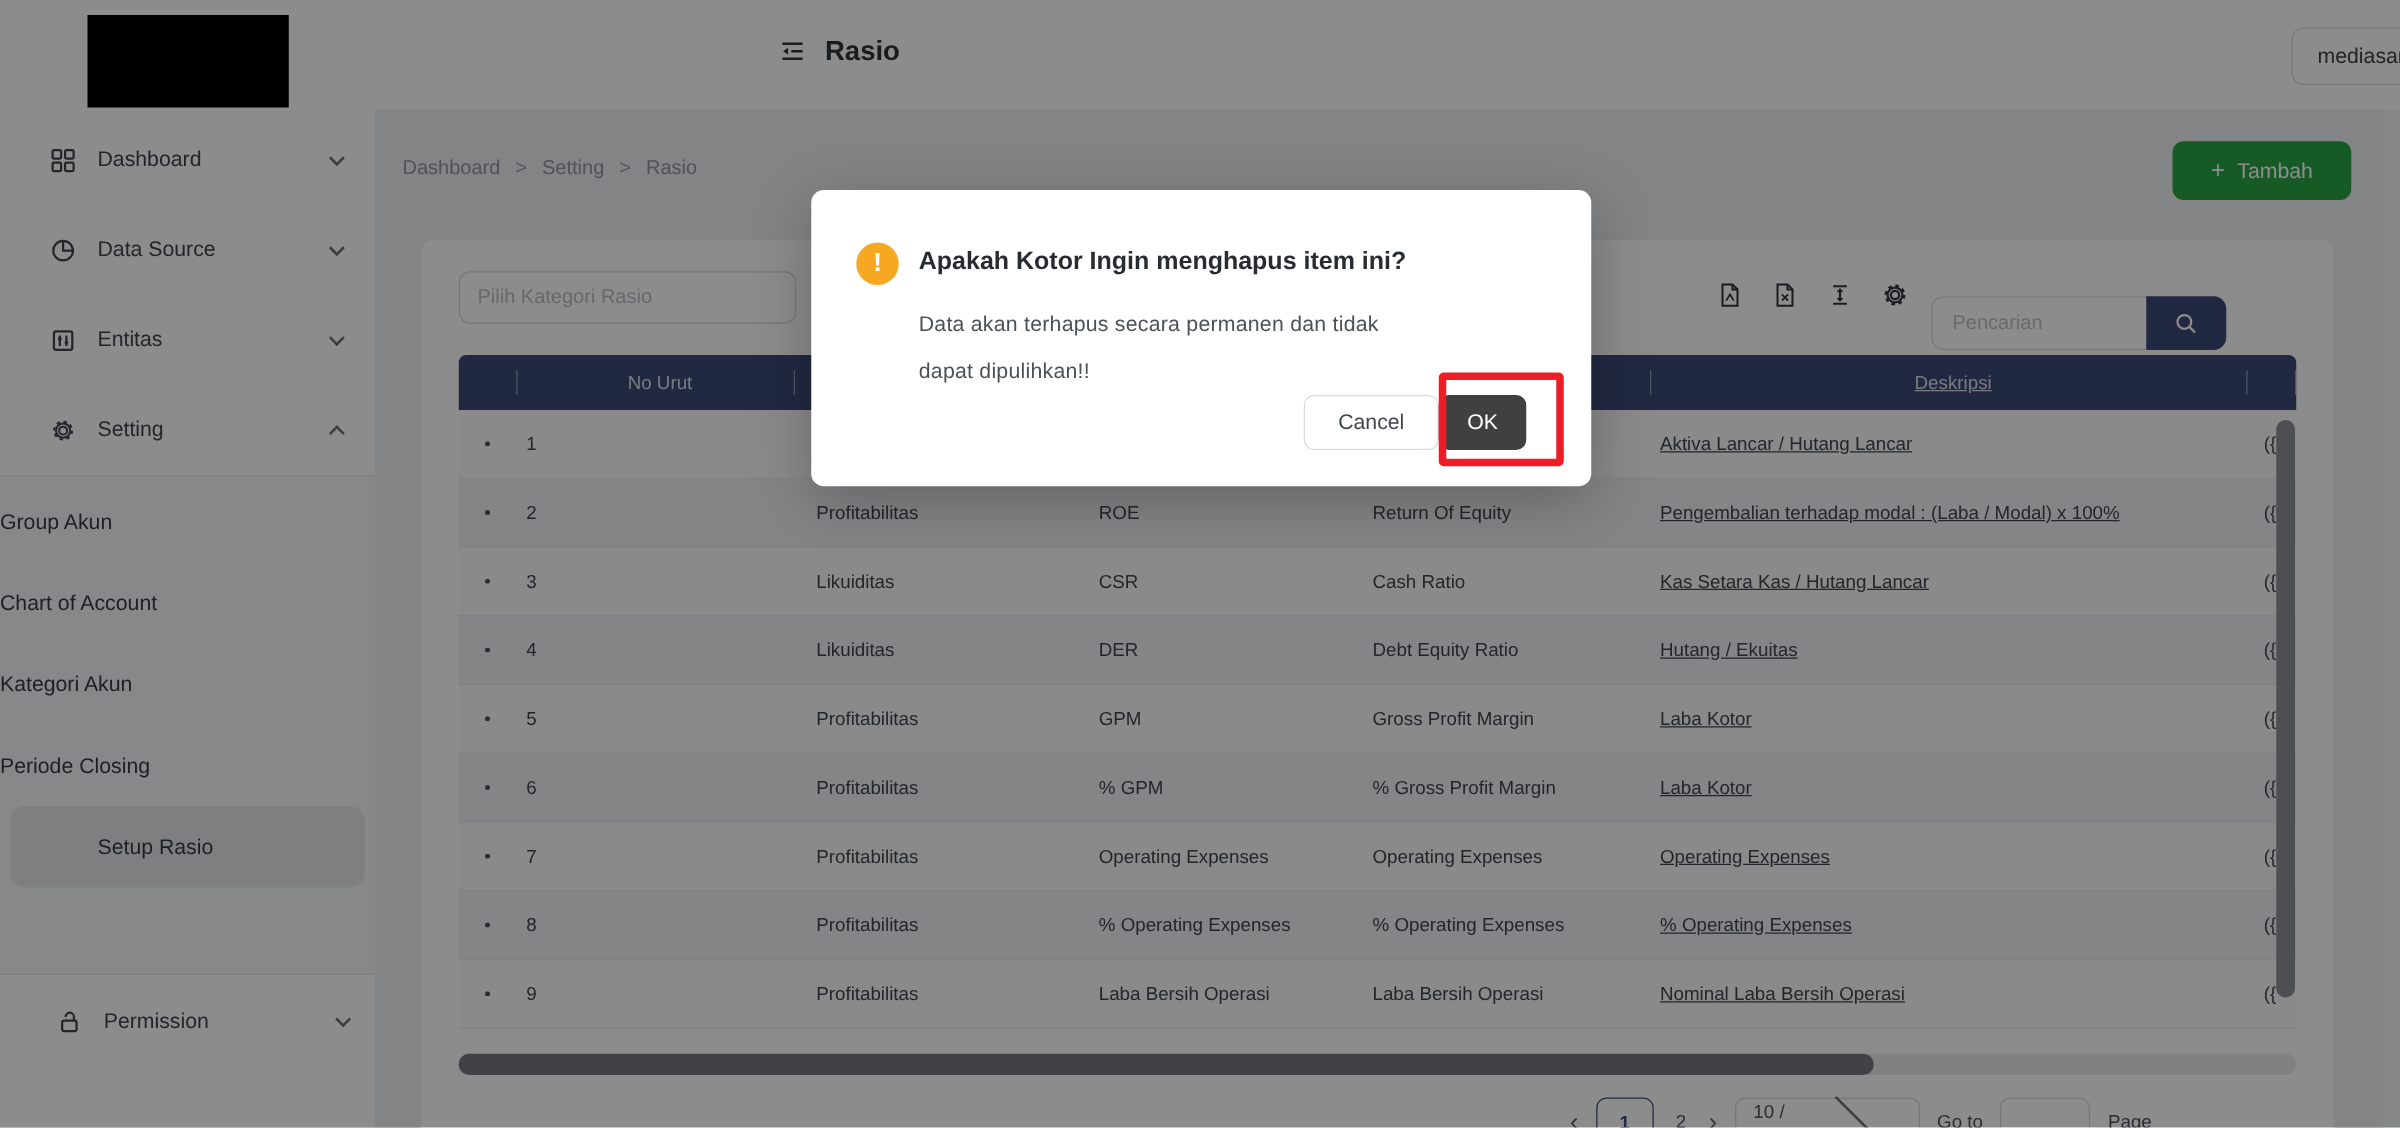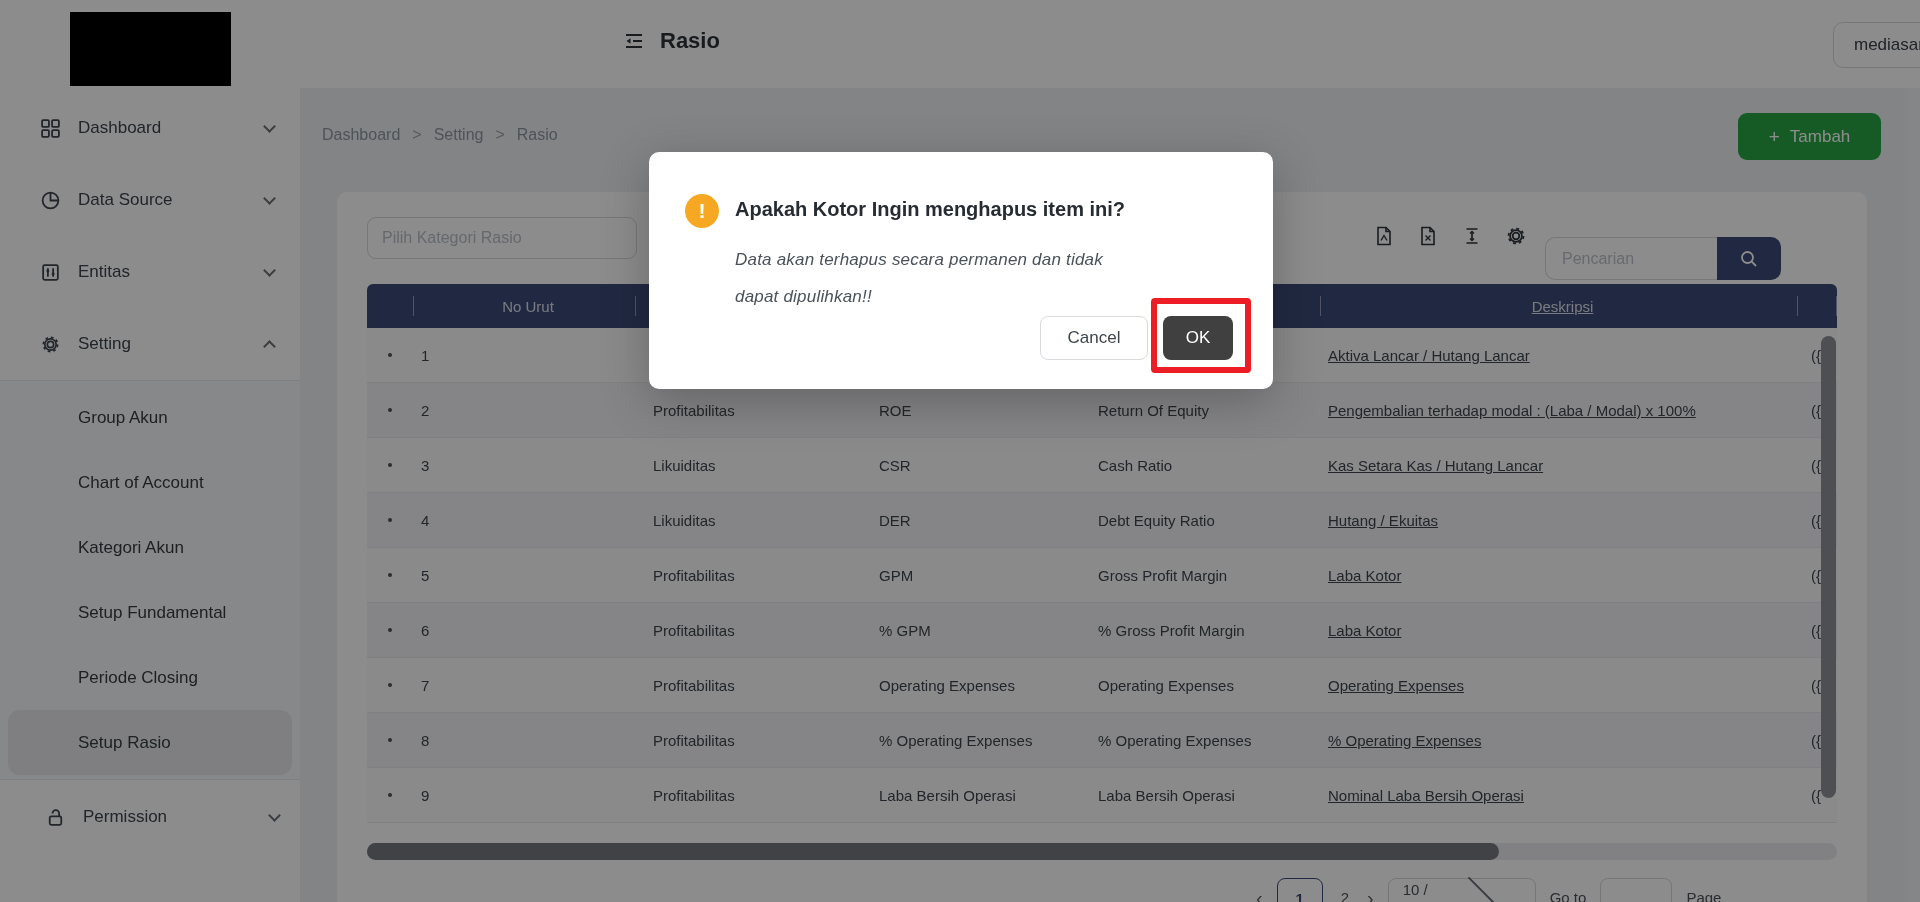--- a/index.html
+++ b/index.html
@@ -10,21 +10,21 @@
   
   .sidebar { position:absolute; left:0; top:0; width:300px; height:902px; background:#ffffff; z-index:2; }
   .logo-box { position:absolute; left:70px; top:12px; width:161px; height:74px; background:#000; }
   .nav { position:absolute; top:92px; left:0; width:300px; }
   .nav-item { height:72px; display:flex; align-items:center; padding:0 26px 0 40px; cursor:pointer; }
   .nav-item .nicon { width:22px; height:22px; margin-right:16px; flex:0 0 22px; display:flex; align-items:center; }
   .nav-item .nlabel { font-size:17px; color:#3e444c; flex:1; }
   .chev { width:9px; height:9px; border-right:2px solid #6b7077; border-bottom:2px solid #6b7077; transform:rotate(45deg); margin-top:-4px; }
   .chev.up { transform:rotate(225deg); margin-top:4px; }
   .submenu { position:absolute; top:380px; left:0; width:300px; height:400px; background:#f6f7f9; border-top:1px solid #e7e8ea; border-bottom:1px solid #e7e8ea; padding-top:4px; }
-  .sub-item { height:65px; display:flex; align-items:center; padding-left:78px; font-size:17px; color:#363c43; cursor:pointer; position:relative; }
+  .sub-item { height:65px; display:flex; align-items:center; font-size:17px; color:#363c43; cursor:pointer; position:relative; }
   .sub-item.active { background:#e7e8eb; border-radius:12px; margin:0 8px; padding-left:70px; }
   .nav-bottom { position:absolute; top:781px; left:5px; width:300px; }
 
   
   .topbar { position:absolute; left:300px; top:0; width:1620px; height:88px; background:#ffffff; }
   .page-title-wrap { position:absolute; left:322px; top:28px; display:flex; align-items:center; gap:14px; }
   .page-title { font-size:22px; font-weight:700; color:#2e333a; }
   .company-select { position:absolute; left:1533px; top:22px; width:300px; height:46px; border:1px solid #d7d9dd; border-radius:10px; background:#fff; display:flex; align-items:center; padding:0 16px 0 20px; cursor:pointer; }
   .company-select .cs-label { flex:1; font-size:17px; color:#3c424a; }
 
@@ -80,22 +80,22 @@
   .pg-select { width:148px; height:40px; border:1px solid #d5d7db; border-radius:8px; background:#fff; display:flex; align-items:center; padding:0 12px 0 14px; cursor:pointer; }
   .pg-select span { flex:1; }
   .pg-goto-input { width:72px; height:40px; border:1px solid #d5d7db; border-radius:8px; background:#fff; font-family:inherit; font-size:15px; padding:0 10px; }
   .pg-label { line-height:40px; }
 
   
   .mask { position:absolute; inset:0; background:rgba(0,0,0,0.45); z-index:10; }
   .modal { position:absolute; left:649px; top:152px; width:624px; height:237px; background:#fff; border-radius:10px; z-index:11; box-shadow:0 12px 48px rgba(0,0,0,0.25); }
   .warn-circle { position:absolute; left:36px; top:42px; width:34px; height:34px; border-radius:50%; background:#f7a823; color:#fff; font-weight:700; font-size:21px; display:flex; align-items:center; justify-content:center; }
   .modal-title { position:absolute; left:86px; top:46px; font-size:20px; font-weight:600; color:#272c33; }
-  .modal-body { position:absolute; left:86px; top:90px; width:405px; font-size:17px; color:#4a5159; line-height:2.15; letter-spacing:0.2px;font-style:italic; }
-  .modal-footer { position:absolute; right:40px; bottom:29px; display:flex; gap:15px; }
+  .modal-body { position:absolute; left:86px; top:90px; width:405px; font-size:17px; color:#4a5159; line-height:2.15; letter-spacing:0.2px; }
+  .modal-footer { position:absolute; right:52px; bottom:29px; display:flex; }
   .btn-cancel { width:108px; height:44px; border:1px solid #d8dade; background:#fff; border-radius:8px; font-size:17px; color:#3f454d; font-family:inherit; cursor:pointer; }
   .btn-ok { width:70px; height:44px; border:none; background:#404040; border-radius:8px; font-size:17px; color:#fff; font-family:inherit; cursor:pointer; }
   .annotation-box { position:absolute; left:502px; top:146px; width:100px; height:75px; border:6px solid #ec1d24; border-radius:4px; z-index:12; pointer-events:none; }
 
   svg { display:block; }
 </style>
 </head>
 <body>
 
 <div id="app">
@@ -155,23 +155,20 @@
       <div class="sub-item">
           <span>Group Akun</span>
         </div>
       <div class="sub-item">
           <span>Chart of Account</span>
         </div>
       <div class="sub-item">
           <span>Kategori Akun</span>
         </div>
       <div class="sub-item">
-          <span>Setup Fundamental</span>
-        </div>
-      <div class="sub-item">
           <span>Periode Closing</span>
         </div>
       <div class="sub-item active">
           <span>Setup Rasio</span>
         </div>
     </div>
 
     <div class="nav-bottom">
       <div class="nav-item">
         <span class="nicon">

